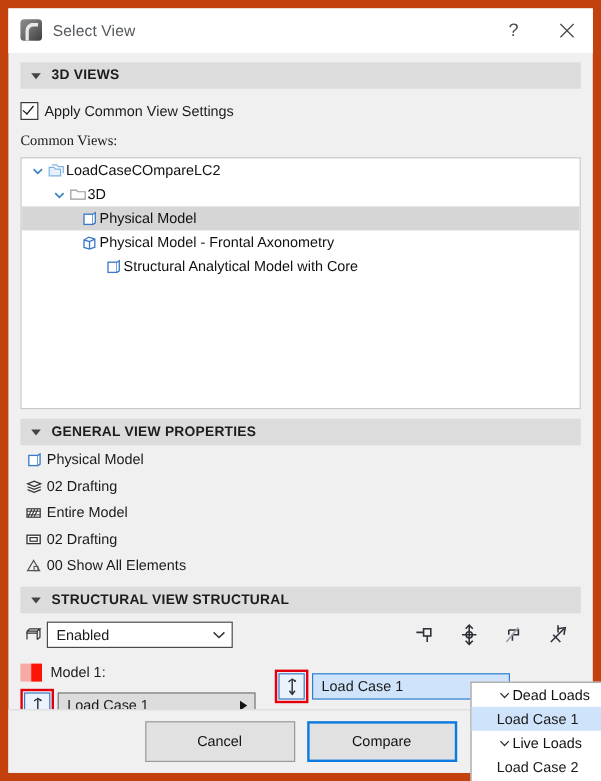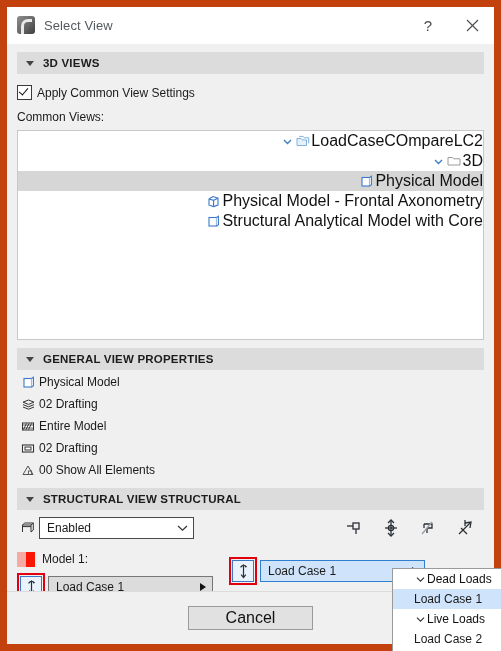--- a/index.html
+++ b/index.html
@@ -55,27 +55,27 @@
   .chk{
     width:13px;height:13px;border:1px solid #3a3a3a;background:#fff;flex:none;
     position:relative;margin-right:5px;
   }
   .chk:after{
     content:"";position:absolute;left:3px;top:0px;width:4px;height:8px;
     border-right:1.6px solid #111;border-bottom:1.6px solid #111;
     transform:rotate(40deg);
   }
   .chk-label{font-size:12px;}
-  .sublabel{margin-top:10px;font-size:12px;}
+  .sublabel{margin-top:10px;font-size:12px;font-family:Liberation Serif, serif;}
   
   .tree{
     margin-top:6px;background:#fff;border:1px solid #c8c8c8;
     height:210px;box-sizing:border-box;overflow:hidden;
   }
-  .tnode{height:20px;display:flex;align-items:center;font-size:16px;color:#111;justify-content:flex-end;}
+  .tnode{height:20px;display:flex;align-items:center;font-size:12px;color:#111;}
   .tnode.sel{background:#d6d6d6;}
   .tchev{
     width:14px;flex:none;display:flex;align-items:center;justify-content:center;
     color:#3b7fc4;
   }
   .ticon{width:17px;flex:none;display:flex;align-items:center;justify-content:center;}
   .tlabel{white-space:nowrap;}
   
   .prop-row{height:20px;display:flex;align-items:center;margin-top:2px;}
   .prop-ico{width:22px;flex:none;display:flex;align-items:center;justify-content:center;}
@@ -114,22 +114,22 @@
   }
   .lc-field.active{background:#cfe4fa;border-color:#2f7fd0;}
   .arr{width:0;height:0;border-top:4px solid transparent;border-bottom:4px solid transparent;
        border-left:6px solid #111;}
   
   .footer{
     position:absolute;left:0;right:0;bottom:0;height:52px;background:#f0f0f0;
     border-top:1px solid #dcdcdc;display:flex;align-items:center;justify-content:center;gap:10px;
   }
   .btn{
-    width:125px;height:24px;background:#e1e1e1;border:1px solid #9a9a9a;
-    display:flex;align-items:center;justify-content:center;font-size:16px;color:#111;
+    width:125px;height:34px;background:#e1e1e1;border:1px solid #9a9a9a;
+    display:flex;align-items:center;justify-content:center;font-size:12px;color:#111;
     box-sizing:border-box;
   }
   .btn.primary{border:2px solid #0a7ae0;background:#e1e1e1;}
   
   .popup{
     position:absolute;left:385px;top:561px;width:116px;height:90px;
     background:#fff;border:1px solid #9a9a9a;box-sizing:border-box;
     font-size:12px;z-index:40;
   }
   .pop-item{height:20px;display:flex;align-items:center;padding-left:20px;box-sizing:border-box;}
@@ -395,20 +395,21 @@
             <span class="arr"></span>
           </div>
         </div>
       </div>
 
     </div>
   </div>
 
   <div class="footer">
     <div class="btn">Cancel</div>
+    <div class="btn primary">Compare</div>
   </div>
 
   <div class="popup">
     <div class="pop-item group">
       <span class="pop-chev">
         <svg width="9" height="7" viewBox="0 0 9 7">
             <path d="M1 1.6 L4.5 5.2 L8 1.6" fill="none" stroke="#333" stroke-width="1.1"></path>
           </svg>
       </span>
       <span>Dead Loads</span>

